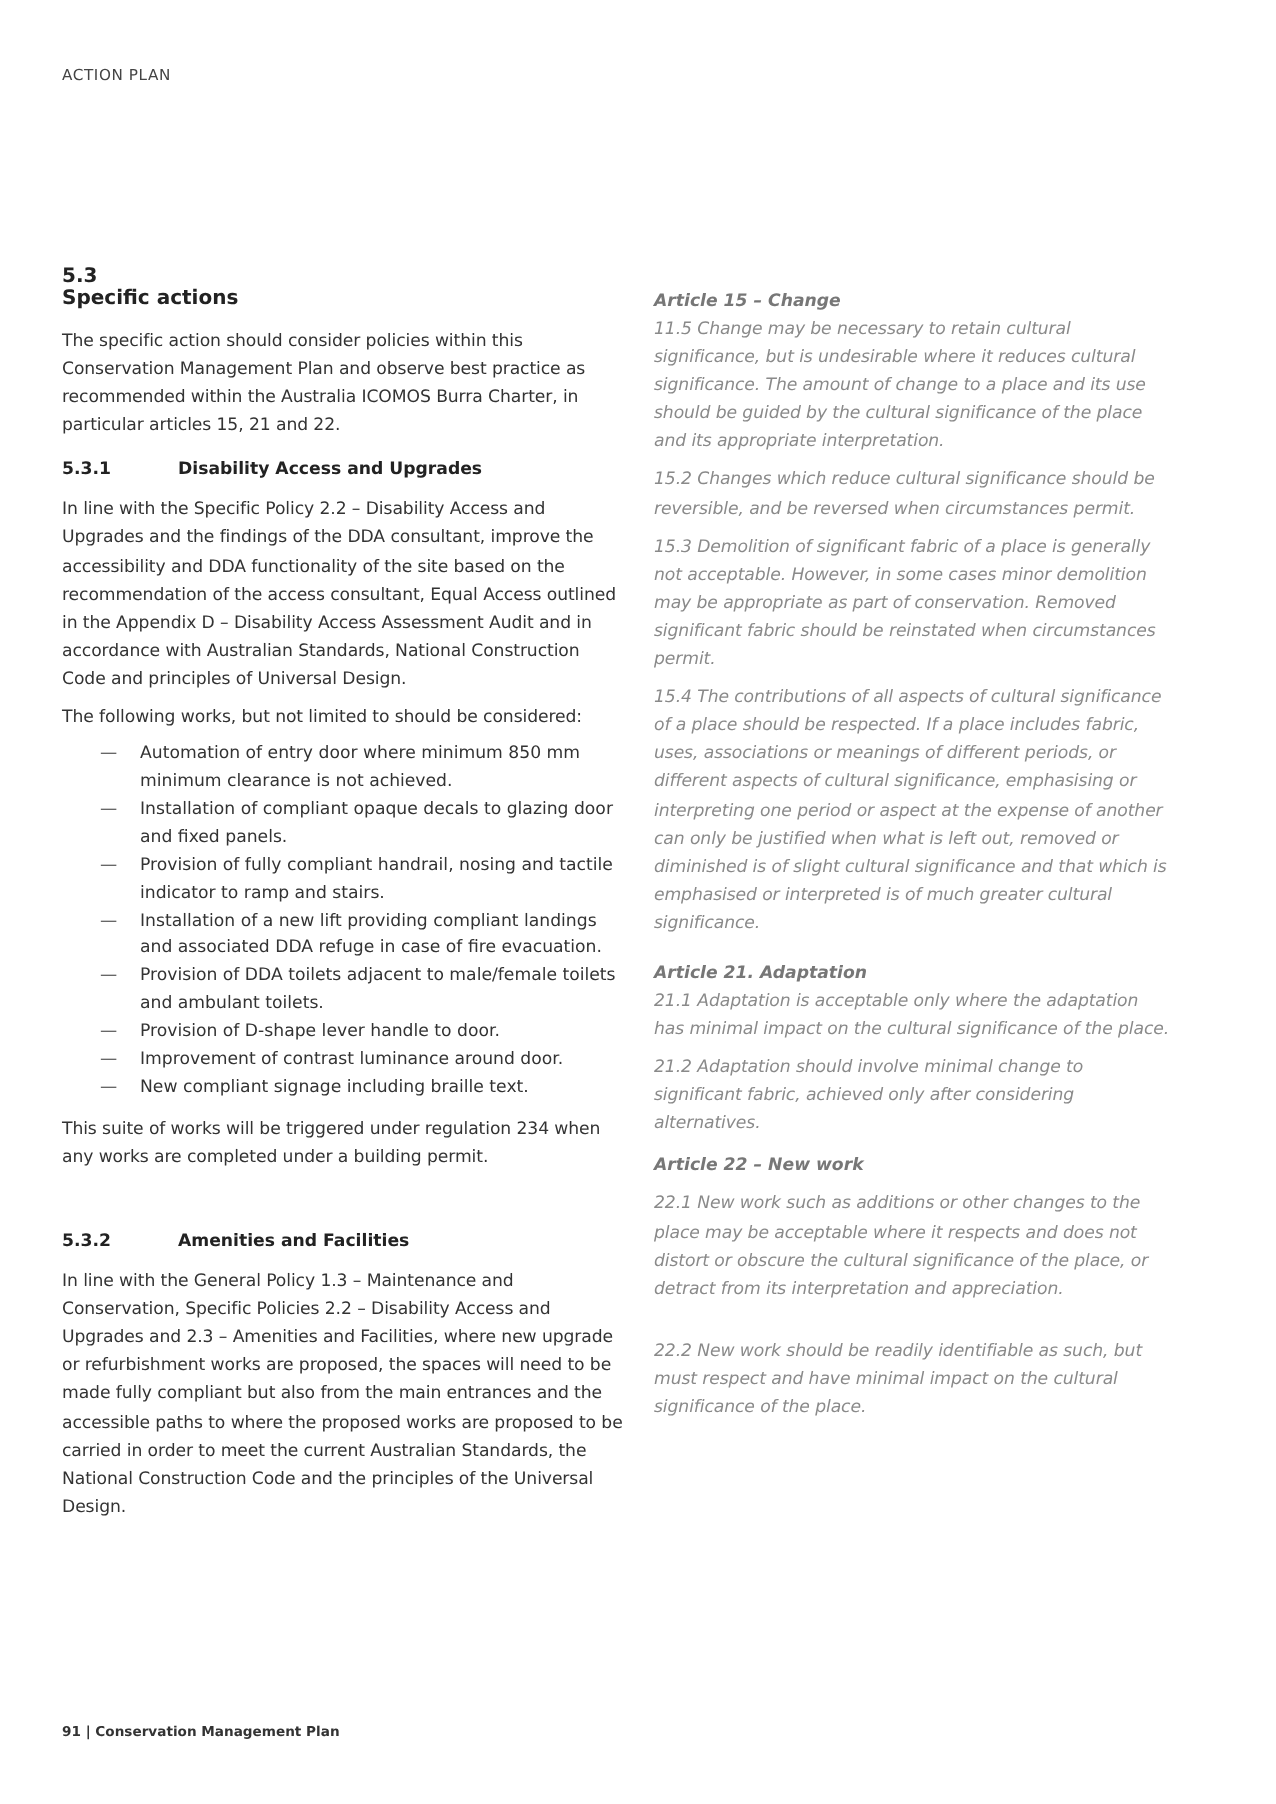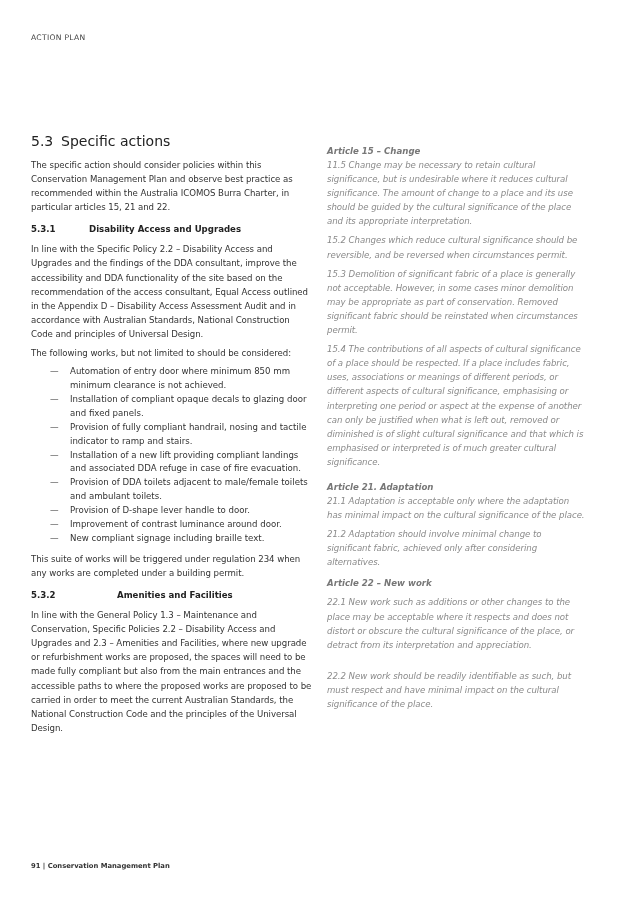--- a/index.html
+++ b/index.html
@@ -2,22 +2,22 @@
 <html><head>
 <meta charset="utf-8">
 <style>
   html, body { margin: 0; padding: 0; background: #ffffff; }
   body { width: 638px; height: 902px; position: relative; overflow: hidden;
          font-family: "DejaVu Sans", sans-serif; color: #2b2b2b; }
   .running-header { position: absolute; left: 31px; top: 33px; font-size: 7.6px;
          letter-spacing: 0.3px; color: #444; }
   .left-col { position: absolute; left: 31px; top: 133px; width: 282px; }
   .right-col { position: absolute; left: 327px; top: 133px; width: 258px; margin-top: 11px; }
-  .section-title { font-size: 14px; font-weight: normal; color: #222; margin: 0 0 9px 0;
-         display: flex; }
+  .section-title { font-size: 10px; font-weight: bold; color: #222; margin: 0 0 9px 0;
+         display: flex; flex-direction: column; }
   .section-title .num { width: 30px; }
   p { font-size: 8.6px; line-height: 14.1px; margin: 0 0 5px 0; color: #333; letter-spacing: -0.05px; }
   .sub-title { font-size: 8.6px; font-weight: bold; color: #222; display: flex; margin: 10px 0 8px 0; }
   .sub-title .num { width: 58px; }
   ul.works { list-style: none; margin: 0 0 6px 0; padding: 0 0 0 19px; }
   ul.works li { font-size: 8.6px; line-height: 13.9px; color: #333; display: flex; }
   ul.works li .dash { width: 20px; flex: none; color: #555; }
   .right-col .art-head { font-size: 8.6px; font-weight: bold; font-style: italic; color: #777;
          line-height: 14px; margin: 0; }
   .right-col p { font-style: italic; color: #8a8a8a; font-size: 8.6px; line-height: 14.1px; margin: 0 0 5px 0; }
@@ -72,21 +72,21 @@
         <span class="dash">—</span>
         <span>Improvement of contrast luminance around door.</span>
       </li>
     <li>
         <span class="dash">—</span>
         <span>New compliant signage including braille text.</span>
       </li>
   </ul>
   <p>This suite of works will be triggered under regulation 234 when any works are completed under a building permit.</p>
 
-  <div class="sub-title" style="margin-top:10px;gap:28px;">
+  <div class="sub-title" style="margin-top:30px;">
     <span class="num">5.3.2</span>
     <span>Amenities and Facilities</span>
   </div>
   <p>In line with the General Policy 1.3 – Maintenance and Conservation, Specific Policies 2.2 – Disability Access and Upgrades and 2.3 – Amenities and Facilities, where new upgrade or refurbishment works are proposed, the spaces will need to be made fully compliant but also from the main entrances and the accessible paths to where the proposed works are proposed to be carried in order to meet the current Australian Standards, the National Construction Code and the principles of the Universal Design.</p>
 </div>
 
 <div class="right-col">
   <div class="art-head">Article 15 – Change</div>
   <p>11.5 Change may be necessary to retain cultural significance, but is undesirable where it reduces cultural significance. The amount of change to a place and its use should be guided by the cultural significance of the place and its appropriate interpretation.</p>
   <p>15.2 Changes which reduce cultural significance should be reversible, and be reversed when circumstances permit.</p>

